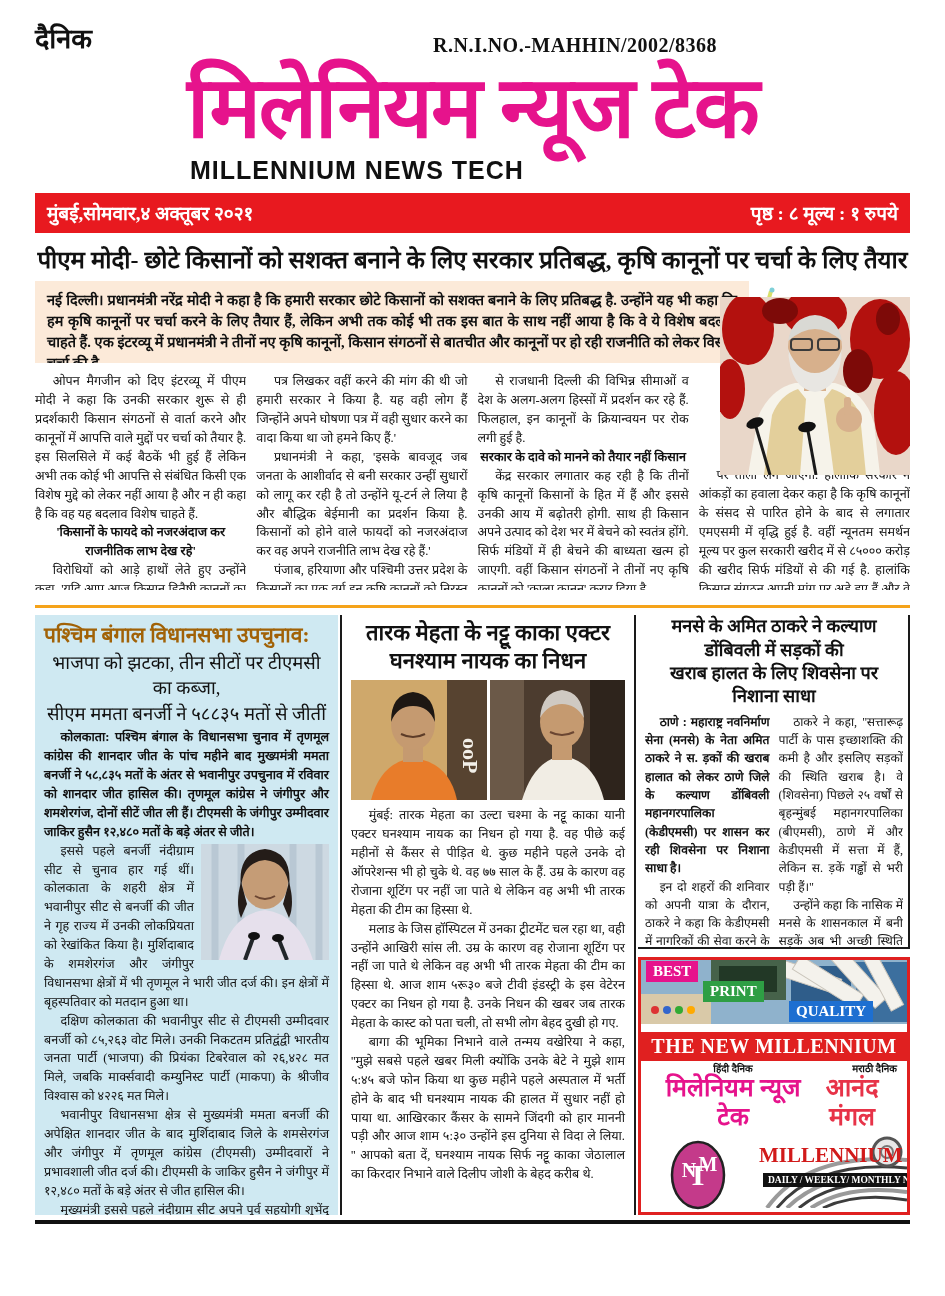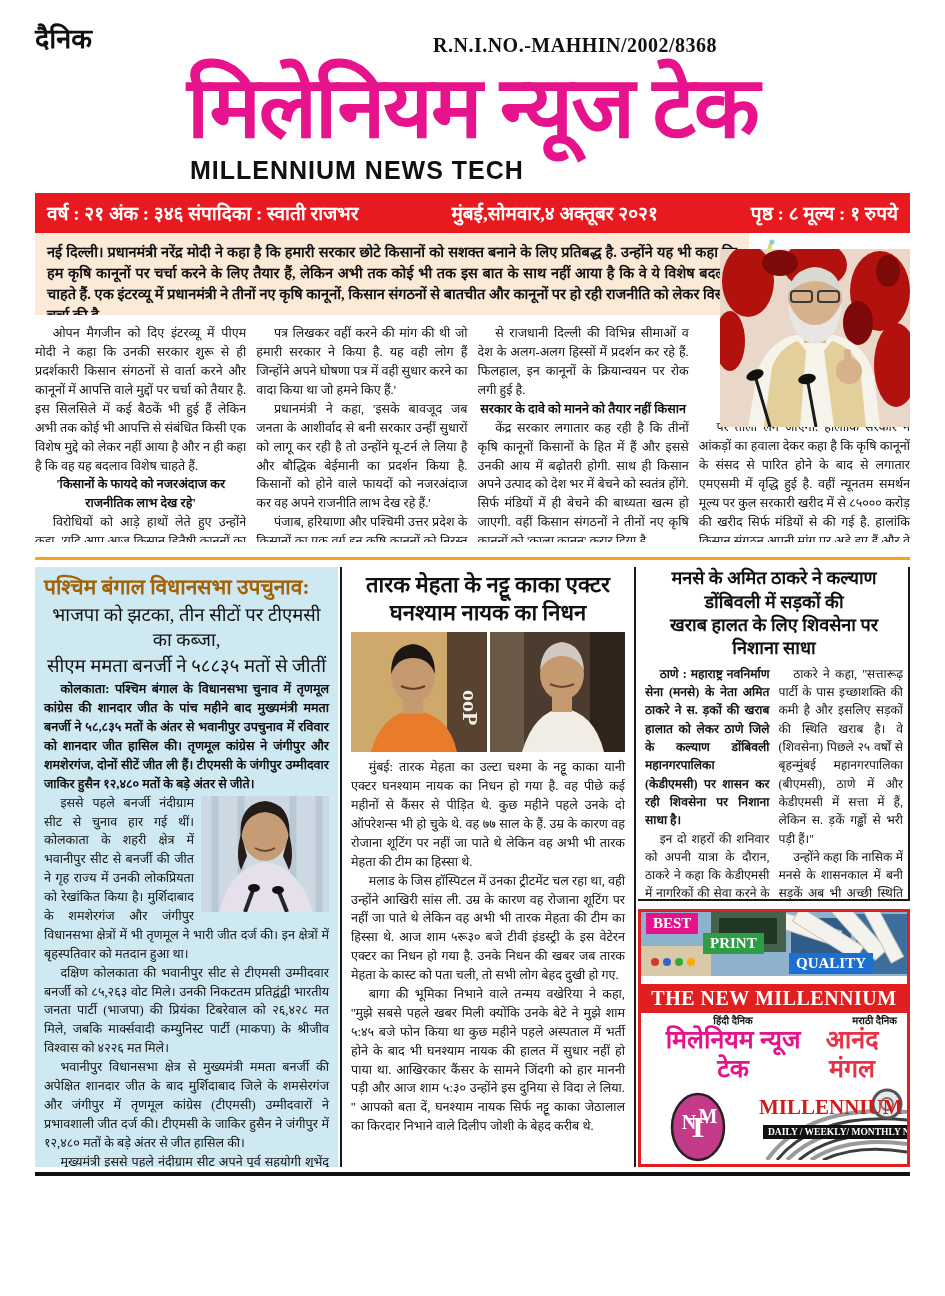--- a/index.html
+++ b/index.html
@@ -88,25 +88,25 @@
 <div class="page">
 
   <div class="topline">
     <span class="dainik">दैनिक</span>
     <span class="rni">R.N.I.NO.-MAHHIN/2002/8368</span>
   </div>
   <h1 class="masthead">मिलेनियम न्यूज टेक</h1>
   <div class="masthead-en">MILLENNIUM NEWS TECH</div>
 
   <div class="infobar">
-    <span>वर्ष : २१  अंक : ३४६  संपादिका : स्वाती राजभर</span>
     <span>मुंबई,सोमवार,४ अक्तूबर २०२१</span>
     <span>पृष्ठ : ८ मूल्य : १ रुपये</span>
   </div>
 
+  <h2 class="lead-headline">पीएम मोदी- छोटे किसानों को सशक्त बनाने के लिए सरकार प्रतिबद्ध, कृषि कानूनों पर चर्चा के लिए तैयार</h2>
 
   <section class="lead">
     <div class="intro-box">
       <span>नई दिल्ली। प्रधानमंत्री नरेंद्र मोदी ने कहा है कि हमारी सरकार छोटे किसानों को सशक्त बनाने के लिए प्रतिबद्ध है. उन्होंने यह भी कहा कि हम कृषि कानूनों पर चर्चा करने के लिए तैयार हैं, लेकिन अभी तक कोई भी तक इस बात के साथ नहीं आया है कि वे ये विशेष बदलाव चाहते हैं. एक इंटरव्यू में प्रधानमंत्री ने तीनों नए कृषि कानूनों, किसान संगठनों से बातचीत और कानूनों पर हो रही राजनीति को लेकर विस्तृत चर्चा की है.</span>
     </div>
     <span class="pen-doodle">
       <svg width="18" height="70" viewBox="0 0 18 70">
         <path d="M14 4 L4 40" stroke="#d8e06a" stroke-width="4" fill="none"></path>
         <path d="M10 38 L3 62" stroke="#f0d24a" stroke-width="3" fill="none"></path>
         <circle cx="15" cy="3" r="2.5" fill="#7fd0d8"></circle>

